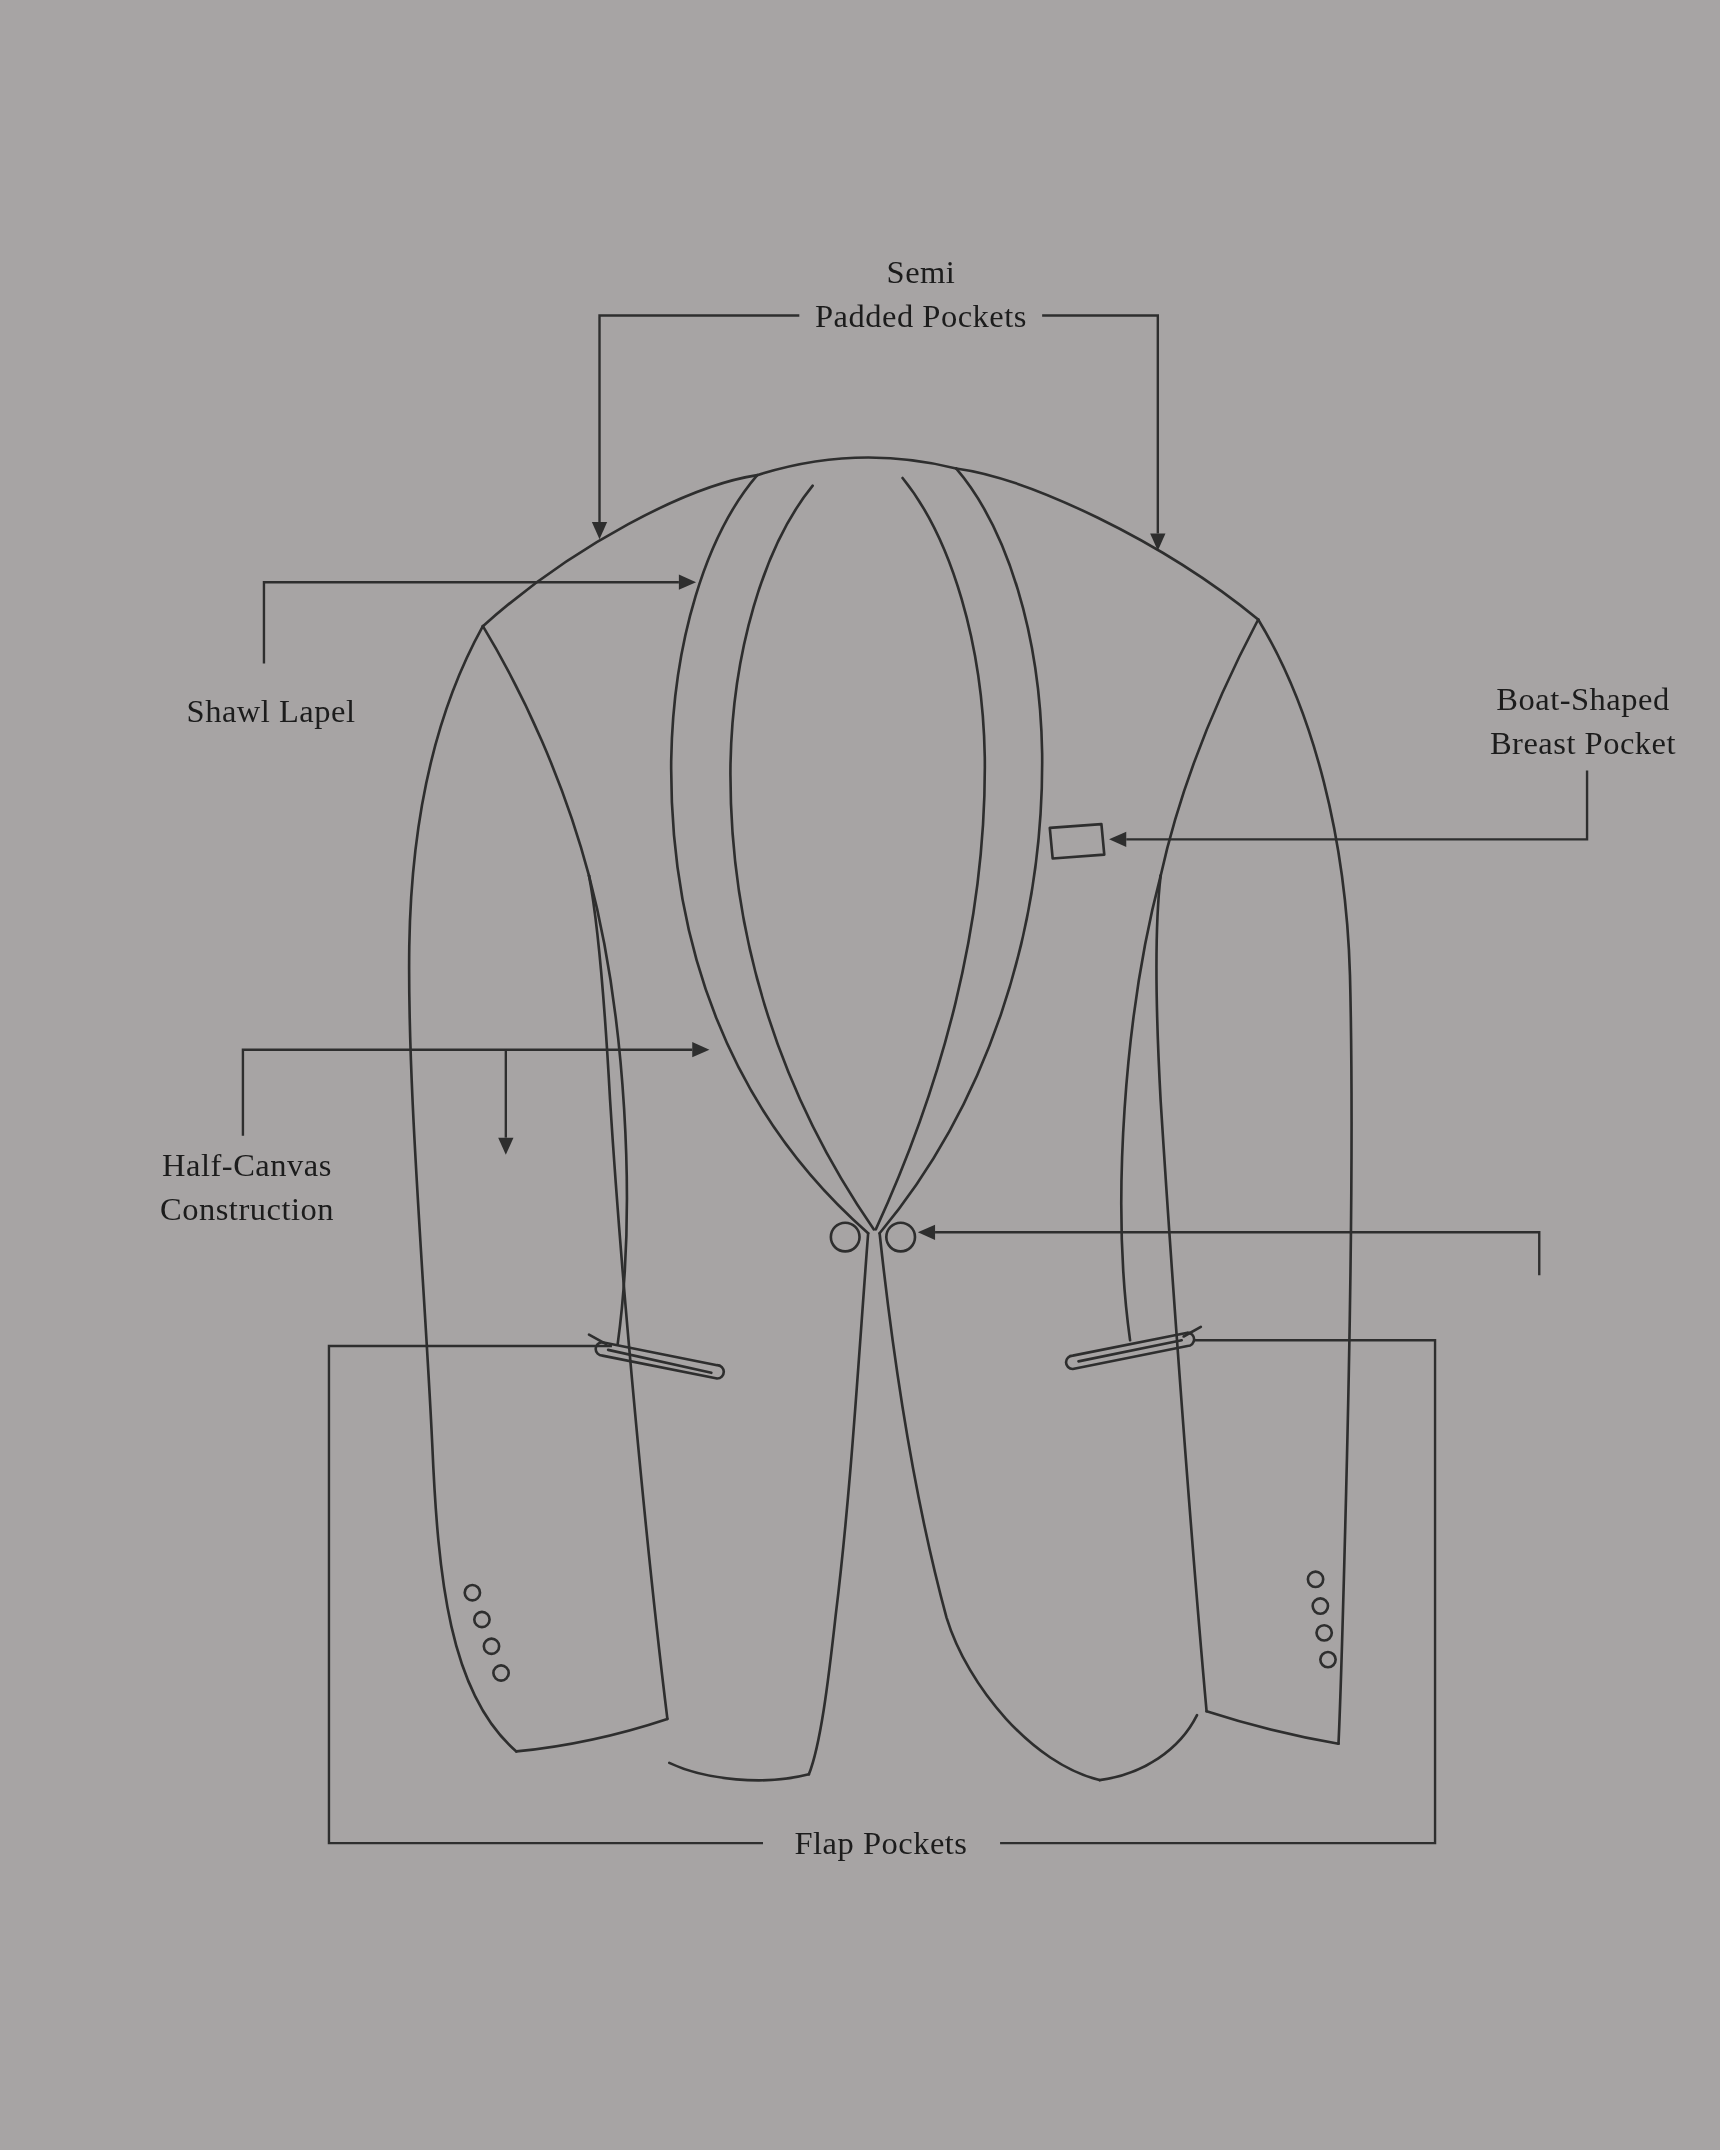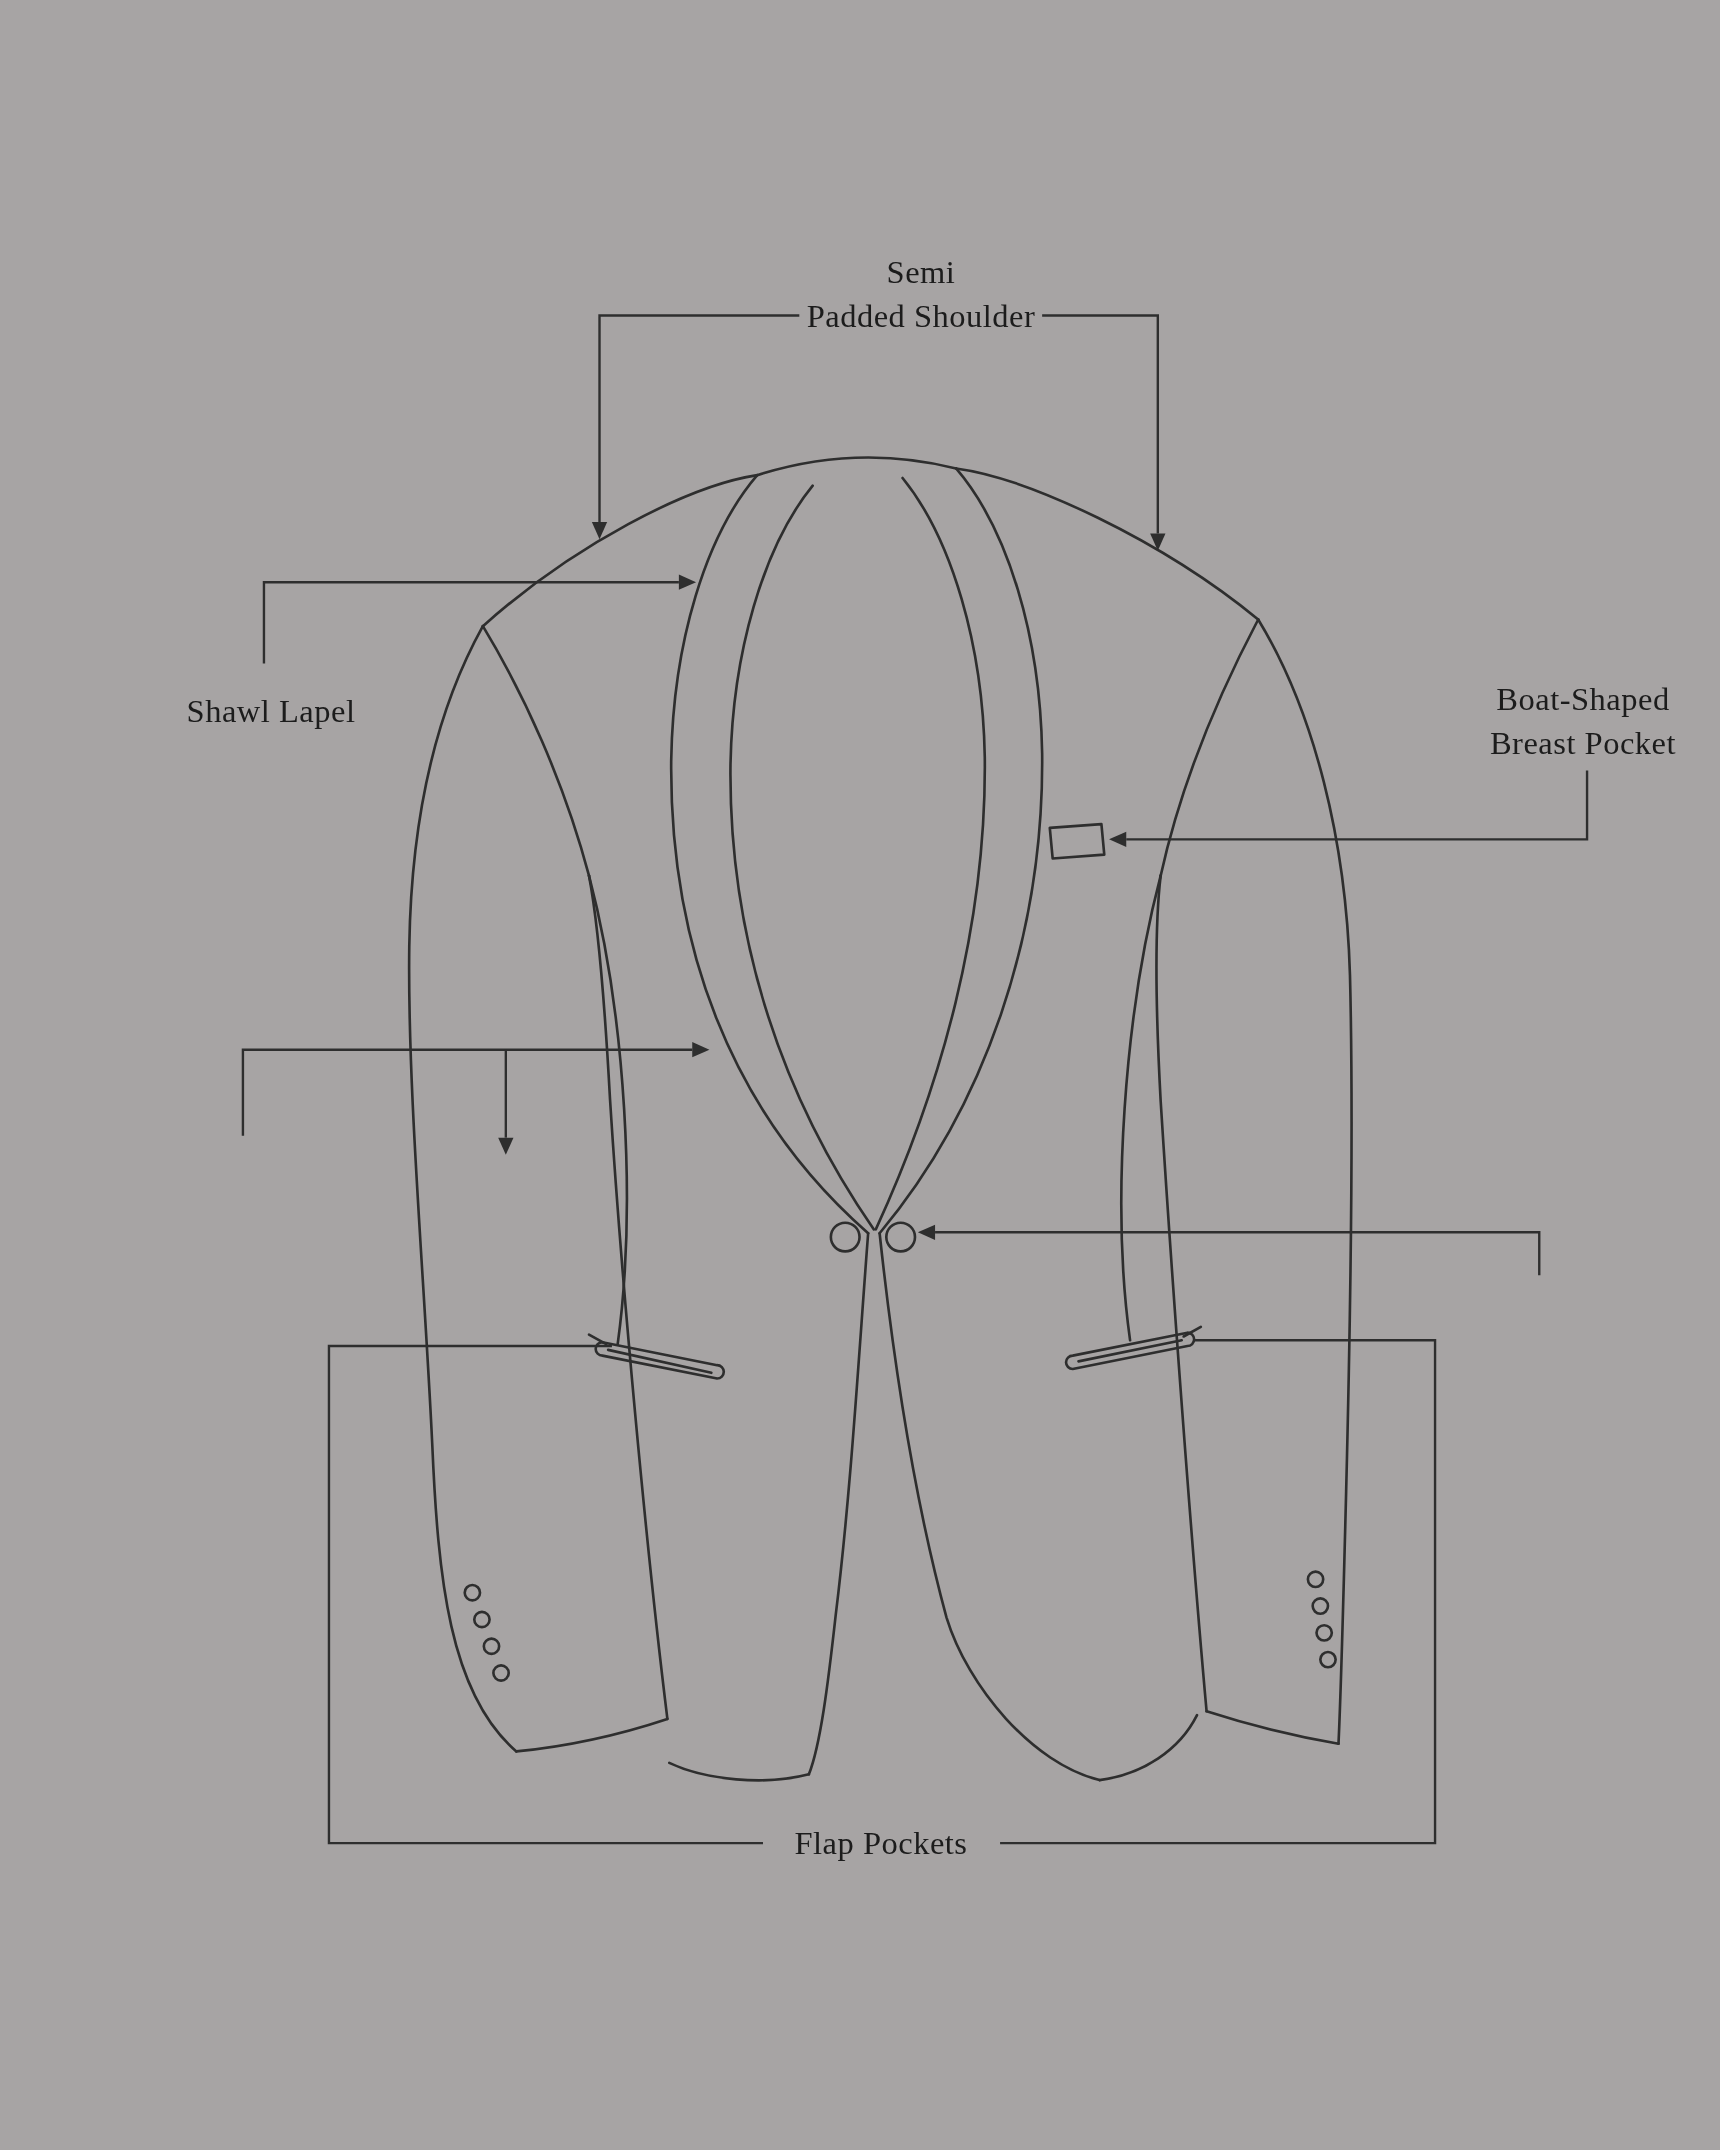--- a/index.html
+++ b/index.html
@@ -155,32 +155,36 @@
     </g>
 
     <g>
       <path class="anno" d="M 640,1408 H 344 V 1928 H 798"></path>
       <path class="anno" d="M 1248,1402 H 1501 V 1928 H 1046"></path>
     </g>
   </svg>
 
   <div class="label" style="left:921px; top:250px;">
     <div>Semi</div>
-    <div>Padded Shoulder</div>
+    <div>Padded Pockets</div>
   </div>
 
   <div class="label" style="left:271px; top:669px;margin-top:20px;">
     <div>Shawl Lapel</div>
   </div>
 
   <div class="label" style="left:1583px; top:677px;font-family:Liberation Serif, serif;">
     <div>Boat-Shaped</div>
     <div>Breast Pocket</div>
   </div>
 
+  <div class="label" style="left:247px; top:1143px;">
+    <div>Half-Canvas</div>
+    <div>Construction</div>
+  </div>
 
 
   <div class="label" style="left:881px; top:1821px;">
     <div>Flap Pockets</div>
   </div>
 
 </div>
 
 
 </body></html>

